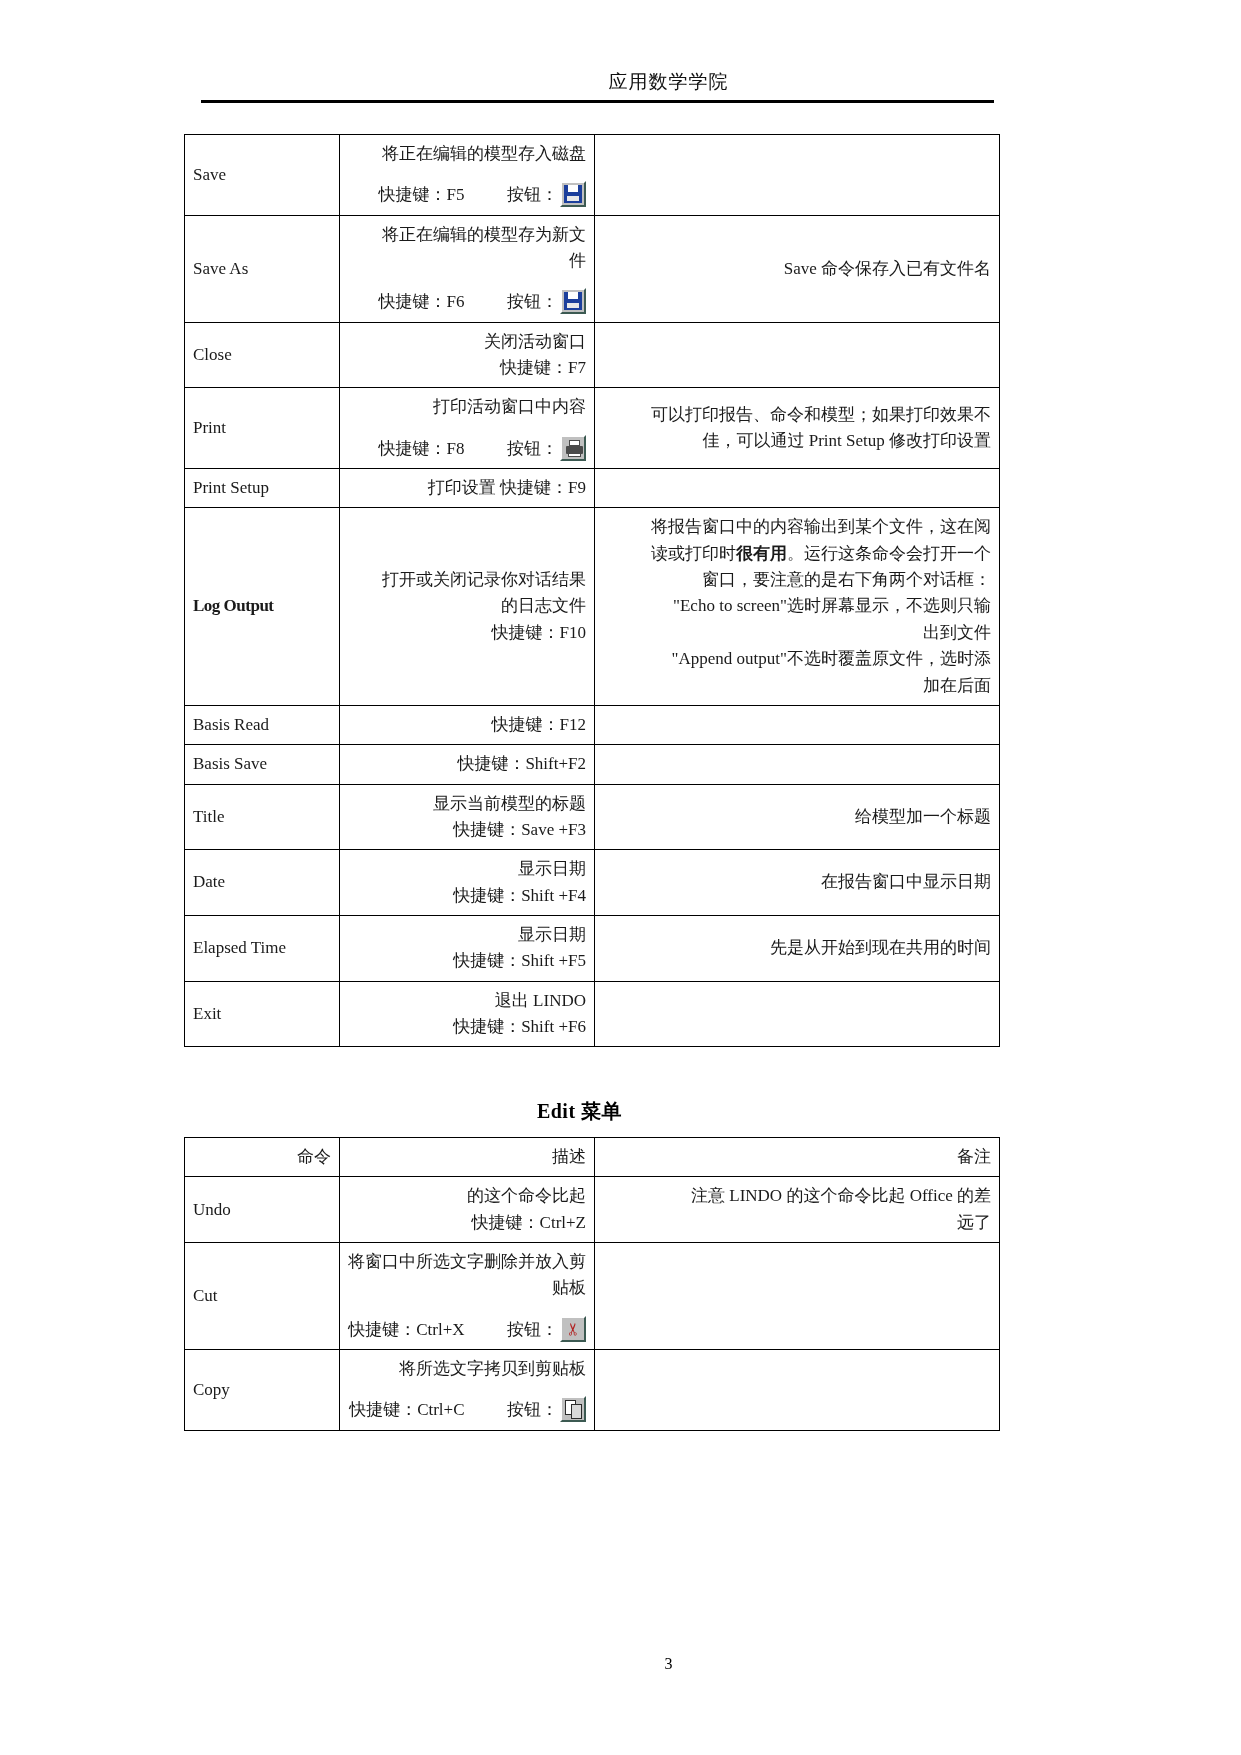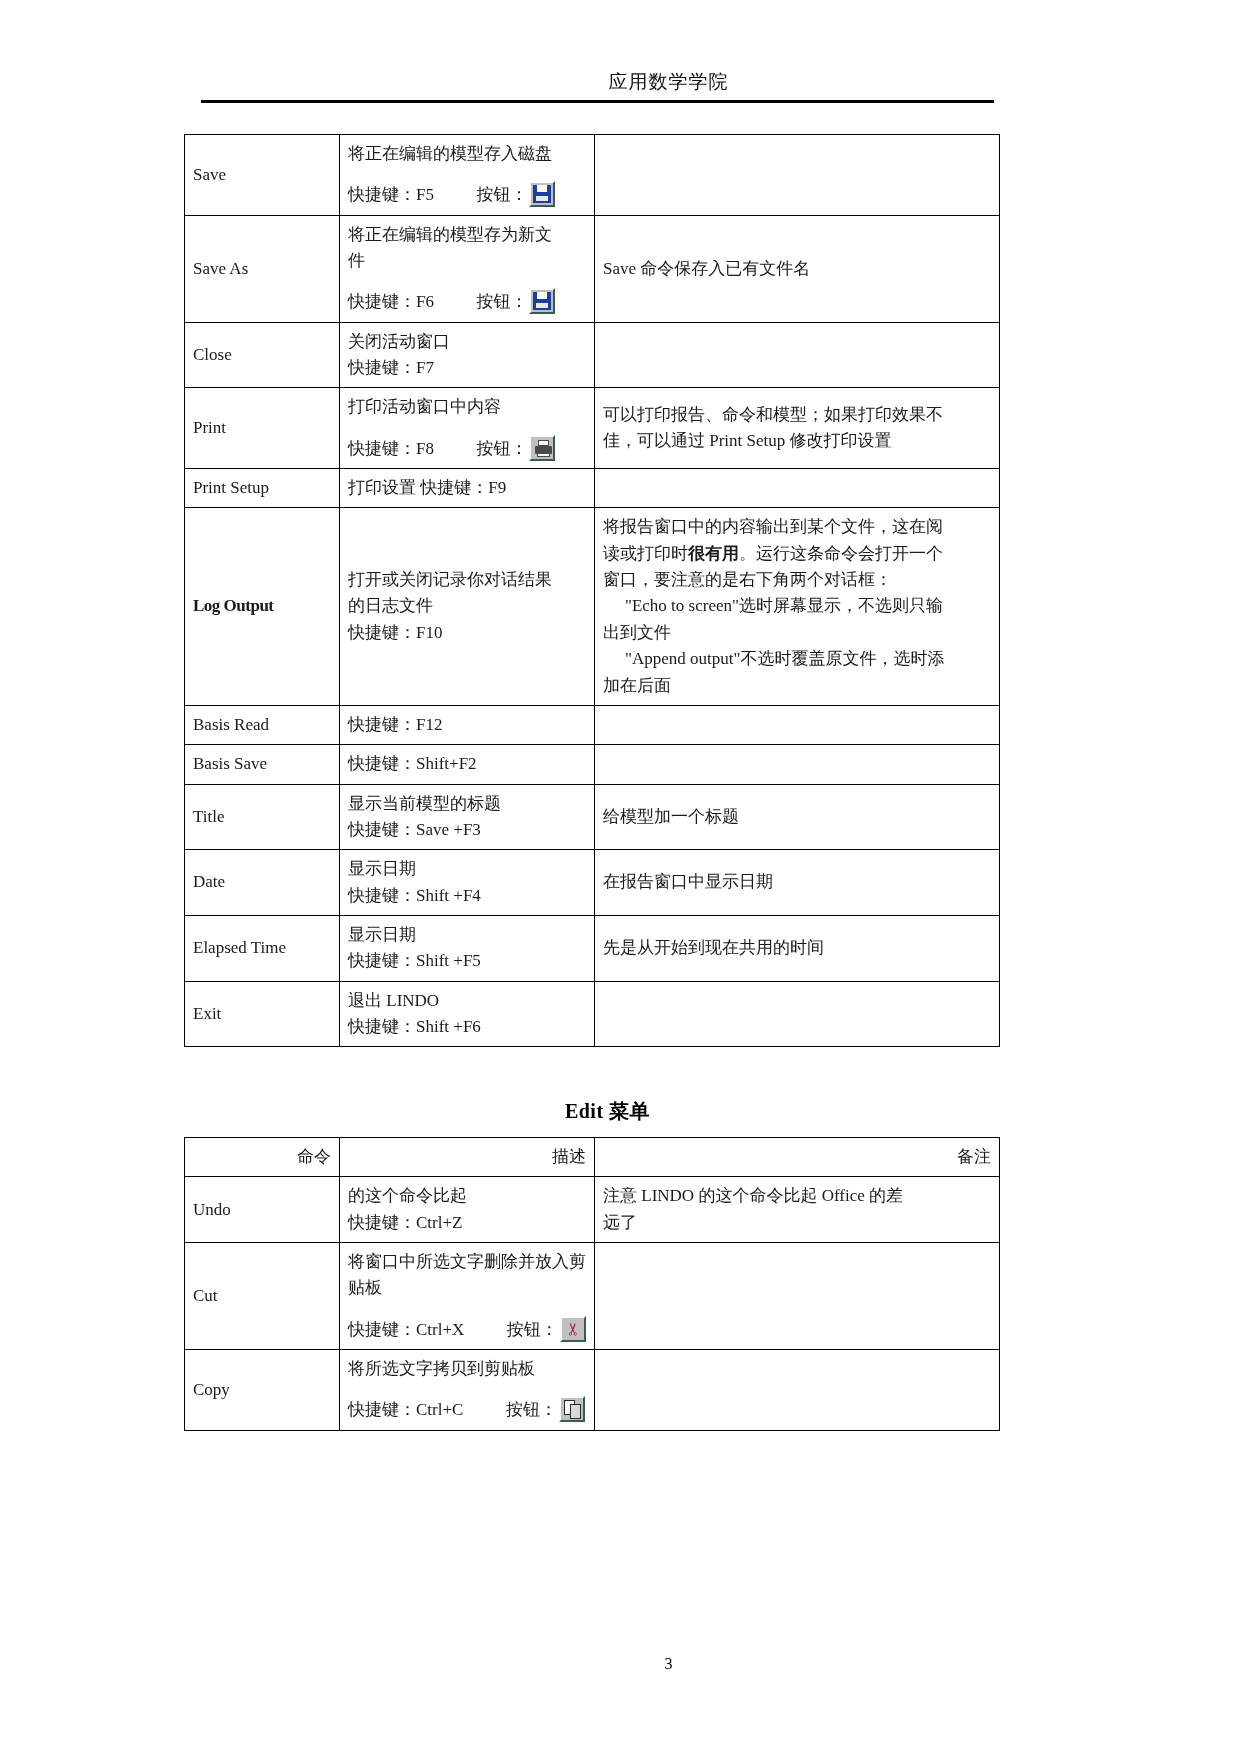--- a/index.html
+++ b/index.html
@@ -54,37 +54,37 @@
     font-size: 17px;
   }
   table.doc-table td {
     border: 1px solid #000;
     padding: 6px 8px;
     vertical-align: middle;
     line-height: 1.55;
     color: #1a1a1a;
   }
   .col-cmd   { width: 155px; text-align: left; }
-  .col-desc  { width: 255px; text-align: left; }
-  .col-note  { width: 405px; text-align: left; }
+  .col-desc  { width: 255px; text-align: right; }
+  .col-note  { width: 405px; text-align: right; }
 
   .tbl-file {
     position: absolute;
     top: 134px;
     left: 136px;
   }
   .tbl-edit {
     position: absolute;
     top: 1137px;
     left: 136px;
   }
   .edit-heading {
     position: absolute;
     top: 1098px;
-    left: 152px;
+    left: 124px;
     width: 815px;
     text-align: center;
     font-size: 20px;
     font-weight: bold;
     letter-spacing: 0.5px;
   }
   .edit-heading .lat { font-family: "Liberation Serif", "DejaVu Serif", serif; }
 
   .cmd-bold { font-weight: bold; letter-spacing: -0.5px; }
   .hdr-cell { text-align: right; }

